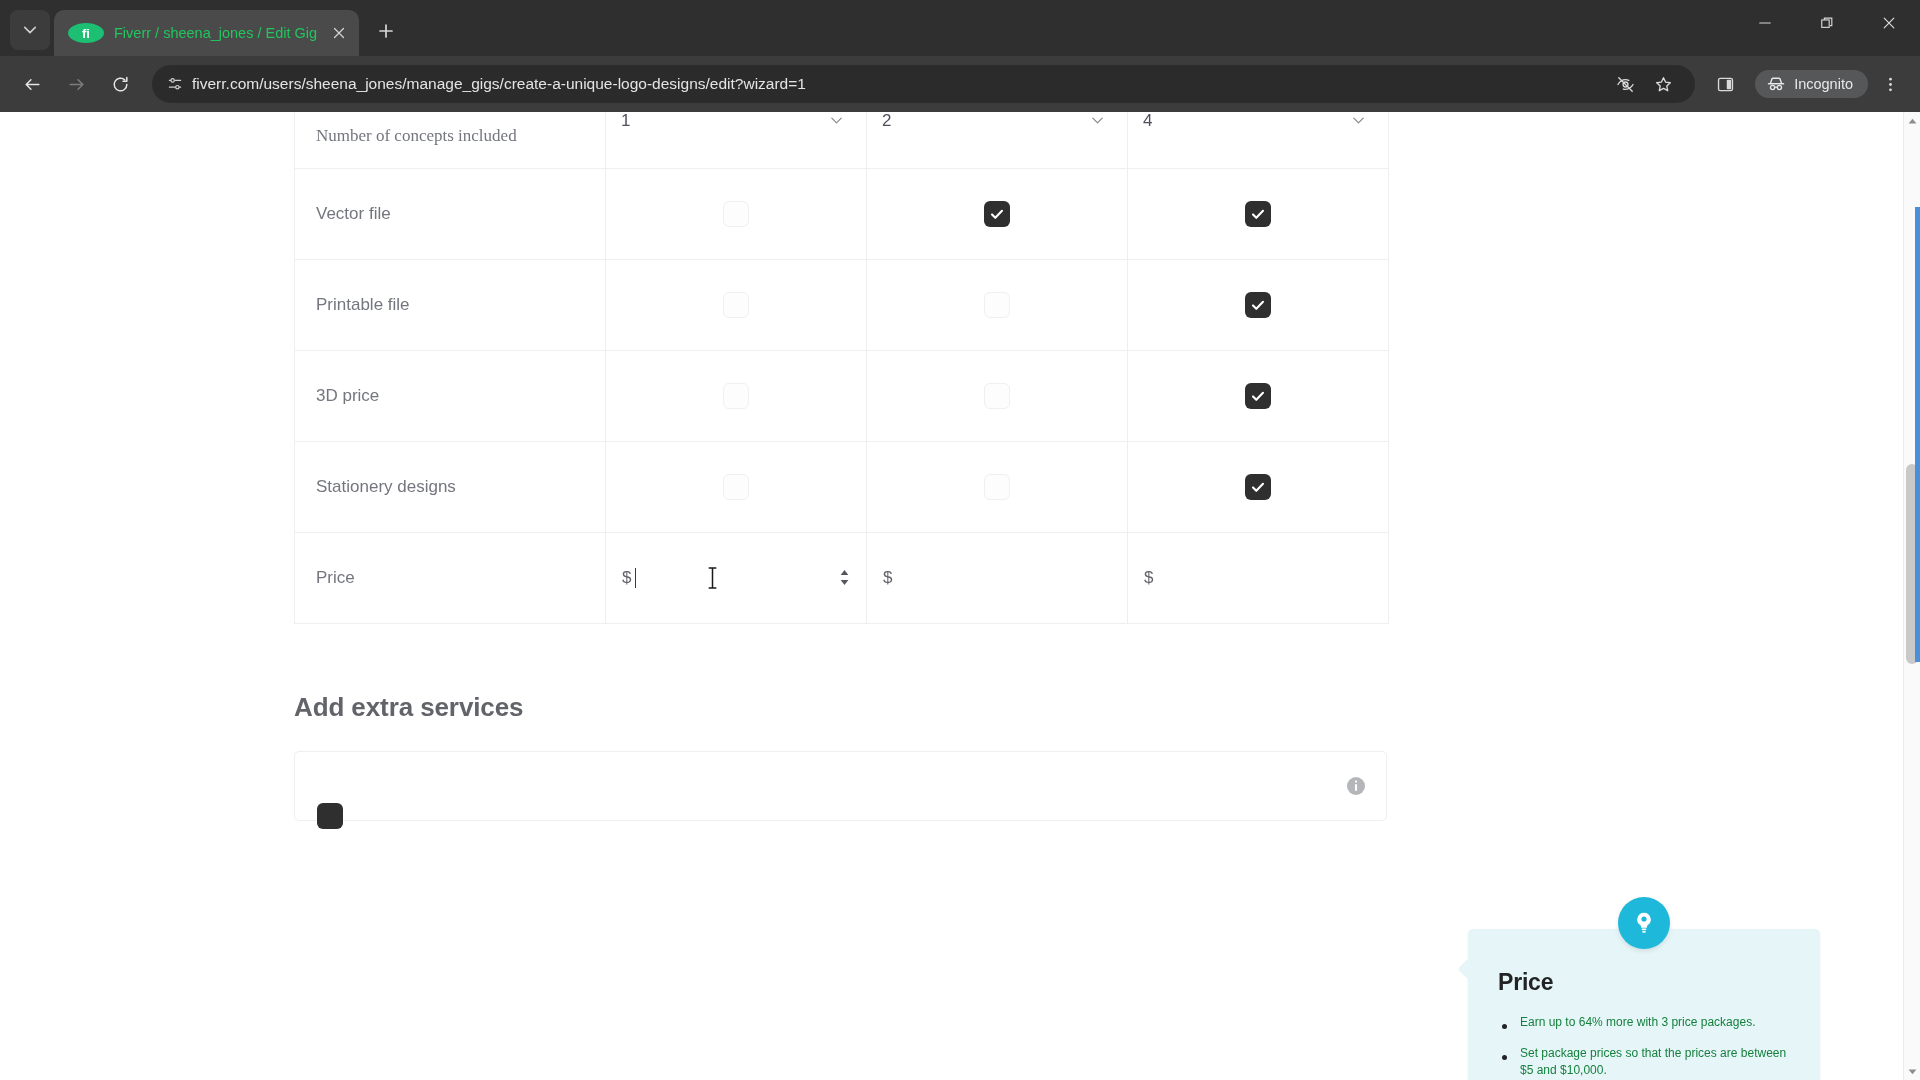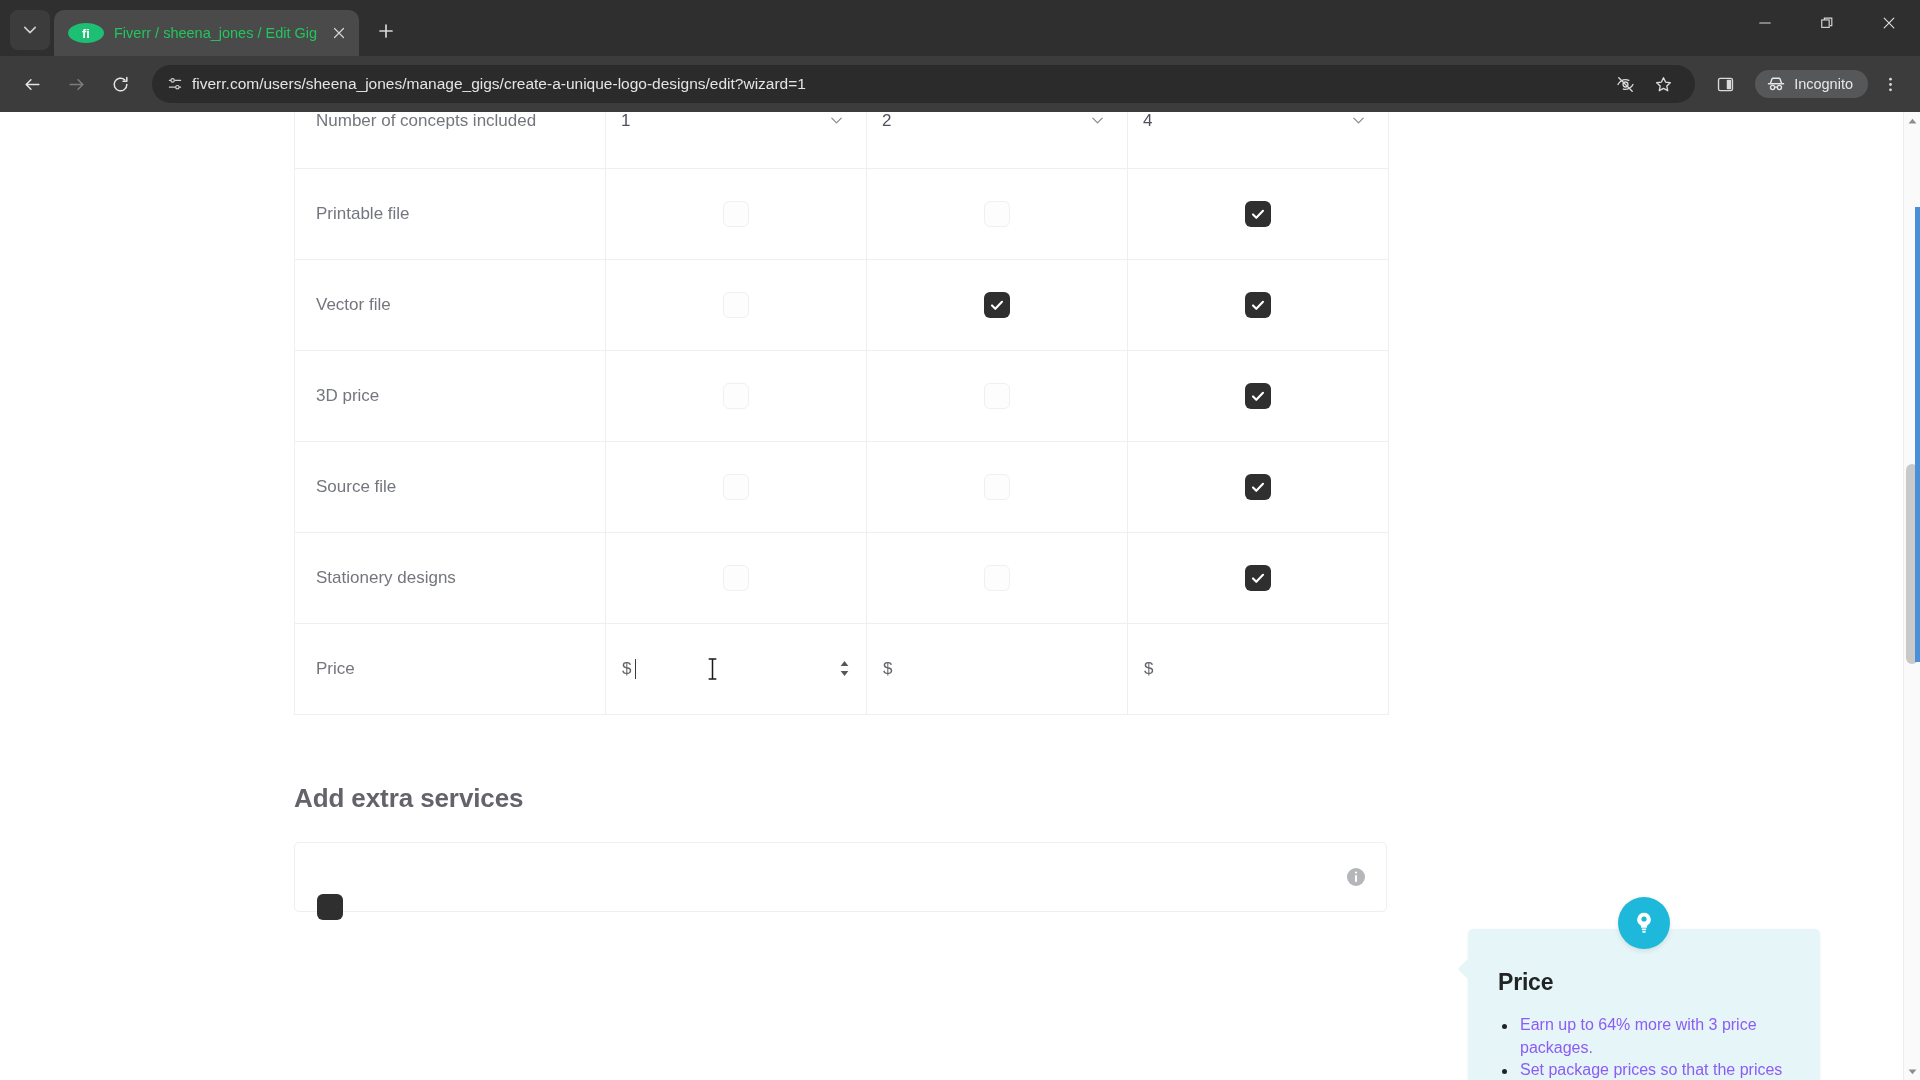--- a/index.html
+++ b/index.html
@@ -202,22 +202,23 @@
     font-size: 17px;
     font-weight: 400;
   }
   .pkg-table td.cell {
     text-align: center;
   }
 
   
   .pkg-table tr.row-concepts td { height: 56px; border-top: none; vertical-align: top; }
   .pkg-table tr.row-concepts td.label {
-    padding-top: 0;
+    padding-top: 15px;
     line-height: 1;
+    font-family: Liberation Serif, serif;
   }
 
   .select-cell {
     display: flex;
     align-items: flex-start;
     justify-content: space-between;
     padding: 0 22px 0 15px;
     height: 100%;
   }
   .select-cell .sel-value {
@@ -358,23 +359,24 @@
     font-size: 23px;
     font-weight: 700;
     color: #222325;
     margin-bottom: 18px;
     letter-spacing: -0.2px;
   }
   .tip ul { list-style: none; }
   .tip li {
     position: relative;
     padding-left: 22px;
-    color: #8b5cf6;
-    font-size: 16px;
+    color: #15803d;
+    font-size: 12px;
     line-height: 1.42;
+    margin-bottom: 14px;
   }
   .tip li::before {
     content: "";
     position: absolute;
     left: 4px;
     top: 10px;
     width: 5px; height: 5px;
     border-radius: 50%;
     background: #222325;
   }
@@ -577,48 +579,48 @@
                     <svg viewBox="0 0 16 16">
                         <path d="M3 5.5l5 5 5-5" fill="none" stroke="#8a8d93" stroke-width="1.4" stroke-linecap="round" stroke-linejoin="round"></path>
                       </svg>
                   </span>
                 </div>
               </td>
             </tr>
 
 
             <tr>
-              <td class="label">Printable file</td>
-              <td class="cell">
-                <span class="cb off"></span>
-              </td>
+              <td class="label">Vector file</td>
               <td class="cell">
                 <span class="cb off"></span>
               </td>
               <td class="cell">
                 <span class="cb on">
                   <svg viewBox="0 0 16 16">
                       <path d="M3 8.4l3.3 3.4L13 4.8" fill="none" stroke="#fff" stroke-width="2.1" stroke-linecap="round" stroke-linejoin="round"></path>
                     </svg>
                 </span>
               </td>
-            </tr>
-
-            <tr>
-              <td class="label">Vector file</td>
-              <td class="cell">
-                <span class="cb off"></span>
-              </td>
               <td class="cell">
                 <span class="cb on">
                   <svg viewBox="0 0 16 16">
                       <path d="M3 8.4l3.3 3.4L13 4.8" fill="none" stroke="#fff" stroke-width="2.1" stroke-linecap="round" stroke-linejoin="round"></path>
                     </svg>
                 </span>
               </td>
+            </tr>
+
+            <tr>
+              <td class="label">Printable file</td>
+              <td class="cell">
+                <span class="cb off"></span>
+              </td>
+              <td class="cell">
+                <span class="cb off"></span>
+              </td>
               <td class="cell">
                 <span class="cb on">
                   <svg viewBox="0 0 16 16">
                       <path d="M3 8.4l3.3 3.4L13 4.8" fill="none" stroke="#fff" stroke-width="2.1" stroke-linecap="round" stroke-linejoin="round"></path>
                     </svg>
                 </span>
               </td>
             </tr>
 
             <tr>
@@ -631,36 +633,20 @@
               </td>
               <td class="cell">
                 <span class="cb on">
                   <svg viewBox="0 0 16 16">
                       <path d="M3 8.4l3.3 3.4L13 4.8" fill="none" stroke="#fff" stroke-width="2.1" stroke-linecap="round" stroke-linejoin="round"></path>
                     </svg>
                 </span>
               </td>
             </tr>
 
-            <tr>
-              <td class="label">Source file</td>
-              <td class="cell">
-                <span class="cb off"></span>
-              </td>
-              <td class="cell">
-                <span class="cb off"></span>
-              </td>
-              <td class="cell">
-                <span class="cb on">
-                  <svg viewBox="0 0 16 16">
-                      <path d="M3 8.4l3.3 3.4L13 4.8" fill="none" stroke="#fff" stroke-width="2.1" stroke-linecap="round" stroke-linejoin="round"></path>
-                    </svg>
-                </span>
-              </td>
-            </tr>
 
             <tr>
               <td class="label">Stationery designs</td>
               <td class="cell">
                 <span class="cb off"></span>
               </td>
               <td class="cell">
                 <span class="cb off"></span>
               </td>
               <td class="cell">

